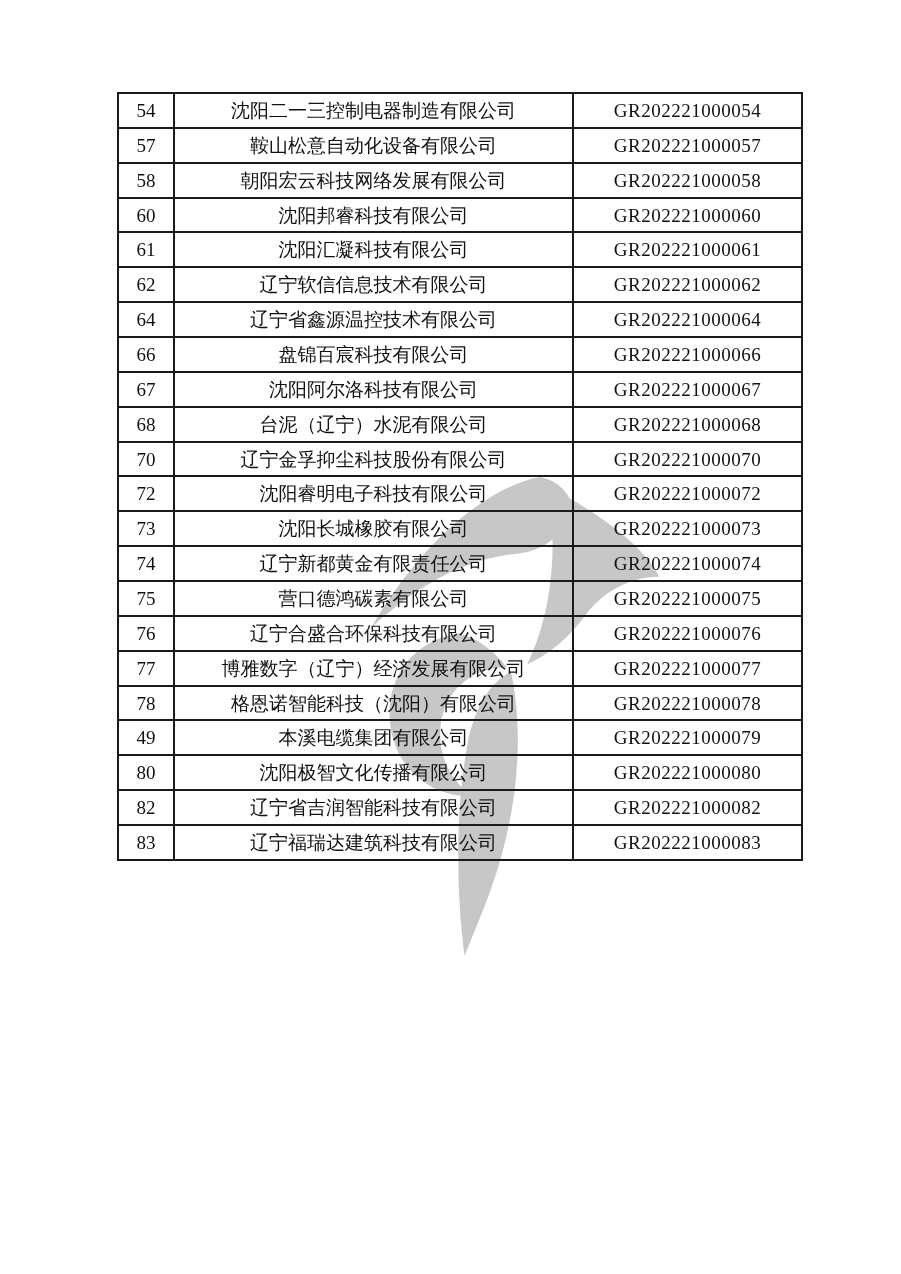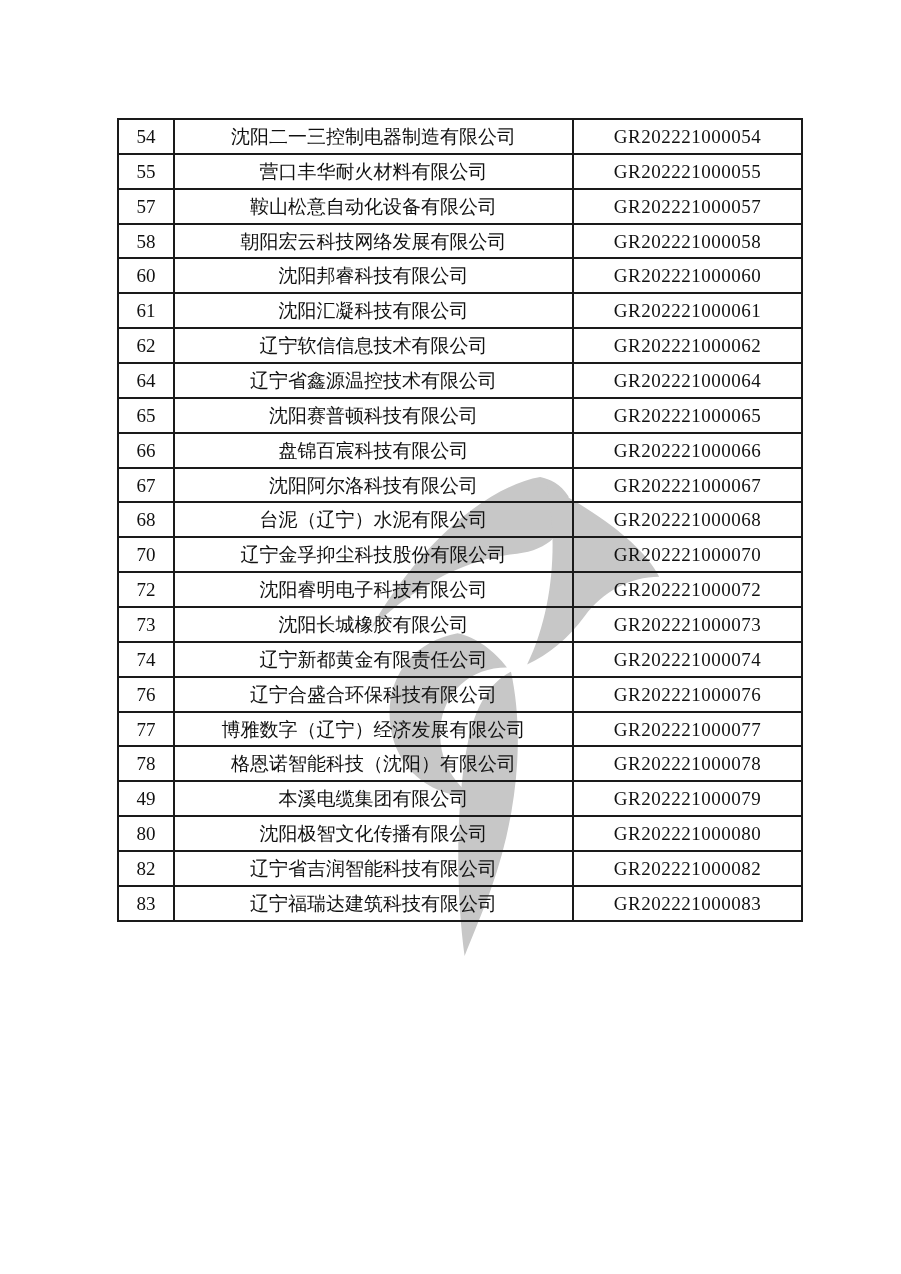--- a/index.html
+++ b/index.html
@@ -19,21 +19,21 @@
     width: 300px;
     height: 484px;
     color: #c7c7c7;
     z-index: 0;
     pointer-events: none;
   }
   .watermark svg { width: 100%; height: 100%; display: block; }
   table.cert-table {
     position: absolute;
     left: 117px;
-    top: 118px;
+    top: 92px;
     width: 666px;
     border-collapse: collapse;
     table-layout: fixed;
     z-index: 1;
     background: transparent;
   }
   table.cert-table td {
     border: 2px solid #1a1a1a;
     height: 32.87px; 
     text-align: center;
@@ -68,25 +68,20 @@
   </div>
 
   <table class="cert-table">
     <tbody>
         <tr>
           <td class="col-no">54</td>
           <td class="col-name">沈阳二一三控制电器制造有限公司</td>
           <td class="col-code">GR202221000054</td>
         </tr>
         <tr>
-          <td class="col-no">55</td>
-          <td class="col-name">营口丰华耐火材料有限公司</td>
-          <td class="col-code">GR202221000055</td>
-        </tr>
-        <tr>
           <td class="col-no">57</td>
           <td class="col-name">鞍山松意自动化设备有限公司</td>
           <td class="col-code">GR202221000057</td>
         </tr>
         <tr>
           <td class="col-no">58</td>
           <td class="col-name">朝阳宏云科技网络发展有限公司</td>
           <td class="col-code">GR202221000058</td>
         </tr>
         <tr>
@@ -101,25 +96,20 @@
         </tr>
         <tr>
           <td class="col-no">62</td>
           <td class="col-name">辽宁软信信息技术有限公司</td>
           <td class="col-code">GR202221000062</td>
         </tr>
         <tr>
           <td class="col-no">64</td>
           <td class="col-name">辽宁省鑫源温控技术有限公司</td>
           <td class="col-code">GR202221000064</td>
-        </tr>
-        <tr>
-          <td class="col-no">65</td>
-          <td class="col-name">沈阳赛普顿科技有限公司</td>
-          <td class="col-code">GR202221000065</td>
         </tr>
         <tr>
           <td class="col-no">66</td>
           <td class="col-name">盘锦百宸科技有限公司</td>
           <td class="col-code">GR202221000066</td>
         </tr>
         <tr>
           <td class="col-no">67</td>
           <td class="col-name">沈阳阿尔洛科技有限公司</td>
           <td class="col-code">GR202221000067</td>
@@ -141,20 +131,25 @@
         </tr>
         <tr>
           <td class="col-no">73</td>
           <td class="col-name">沈阳长城橡胶有限公司</td>
           <td class="col-code">GR202221000073</td>
         </tr>
         <tr>
           <td class="col-no">74</td>
           <td class="col-name">辽宁新都黄金有限责任公司</td>
           <td class="col-code">GR202221000074</td>
+        </tr>
+        <tr>
+          <td class="col-no">75</td>
+          <td class="col-name">营口德鸿碳素有限公司</td>
+          <td class="col-code">GR202221000075</td>
         </tr>
         <tr>
           <td class="col-no">76</td>
           <td class="col-name">辽宁合盛合环保科技有限公司</td>
           <td class="col-code">GR202221000076</td>
         </tr>
         <tr>
           <td class="col-no">77</td>
           <td class="col-name">博雅数字（辽宁）经济发展有限公司</td>
           <td class="col-code">GR202221000077</td>

